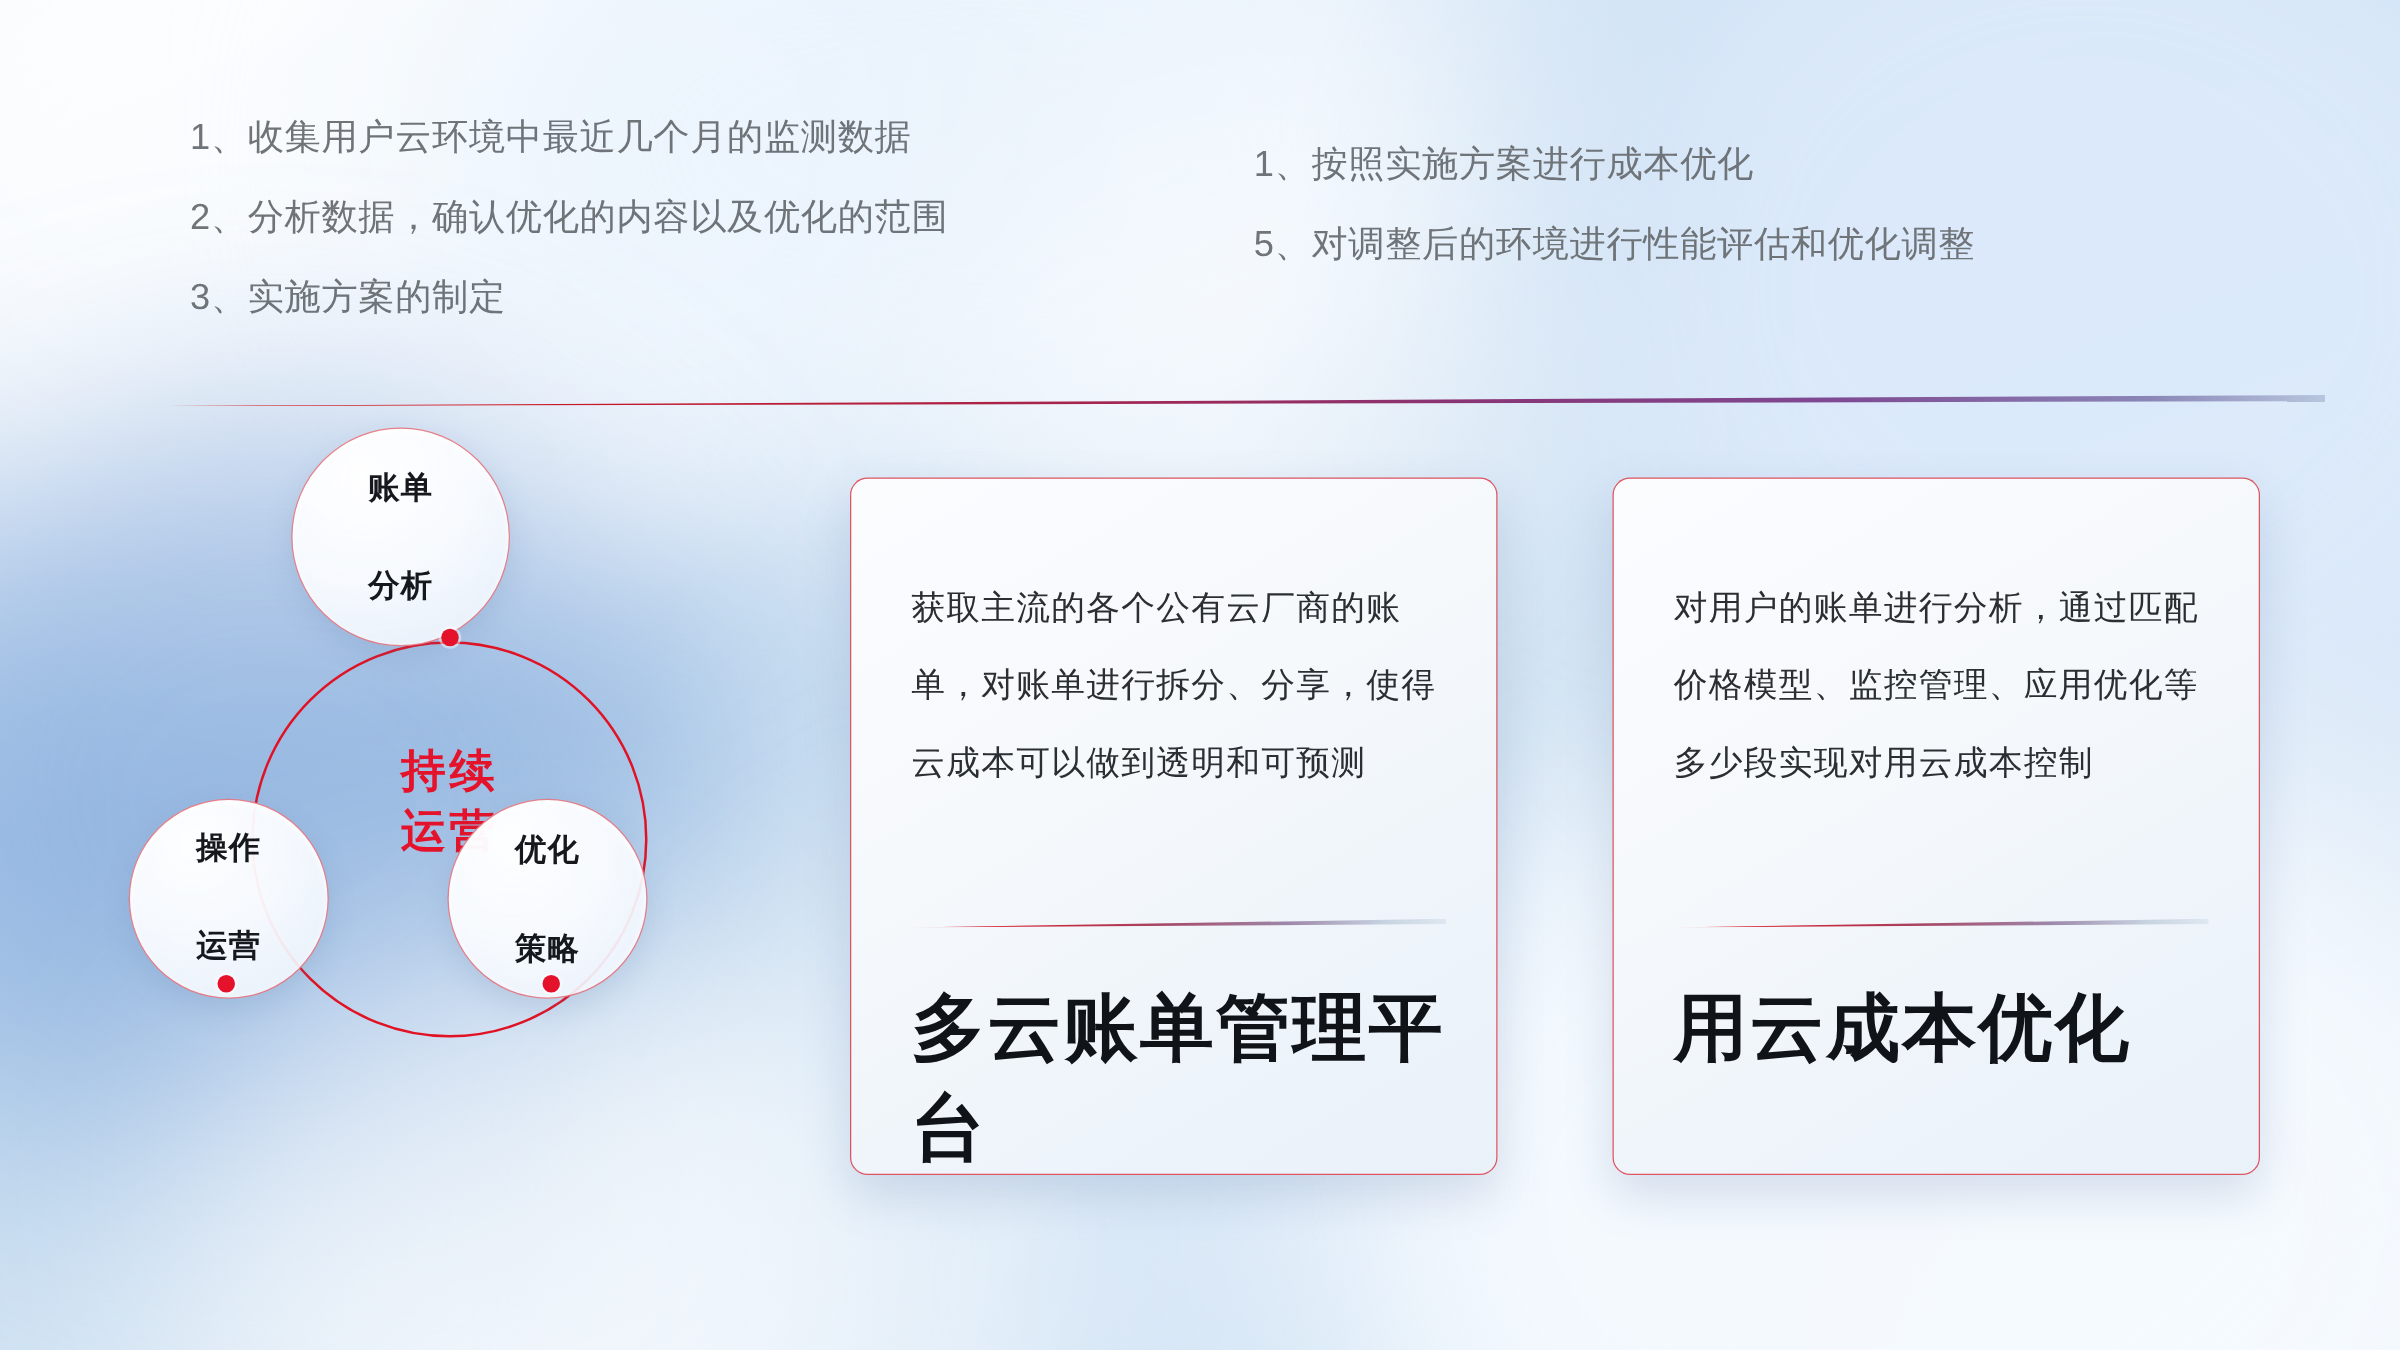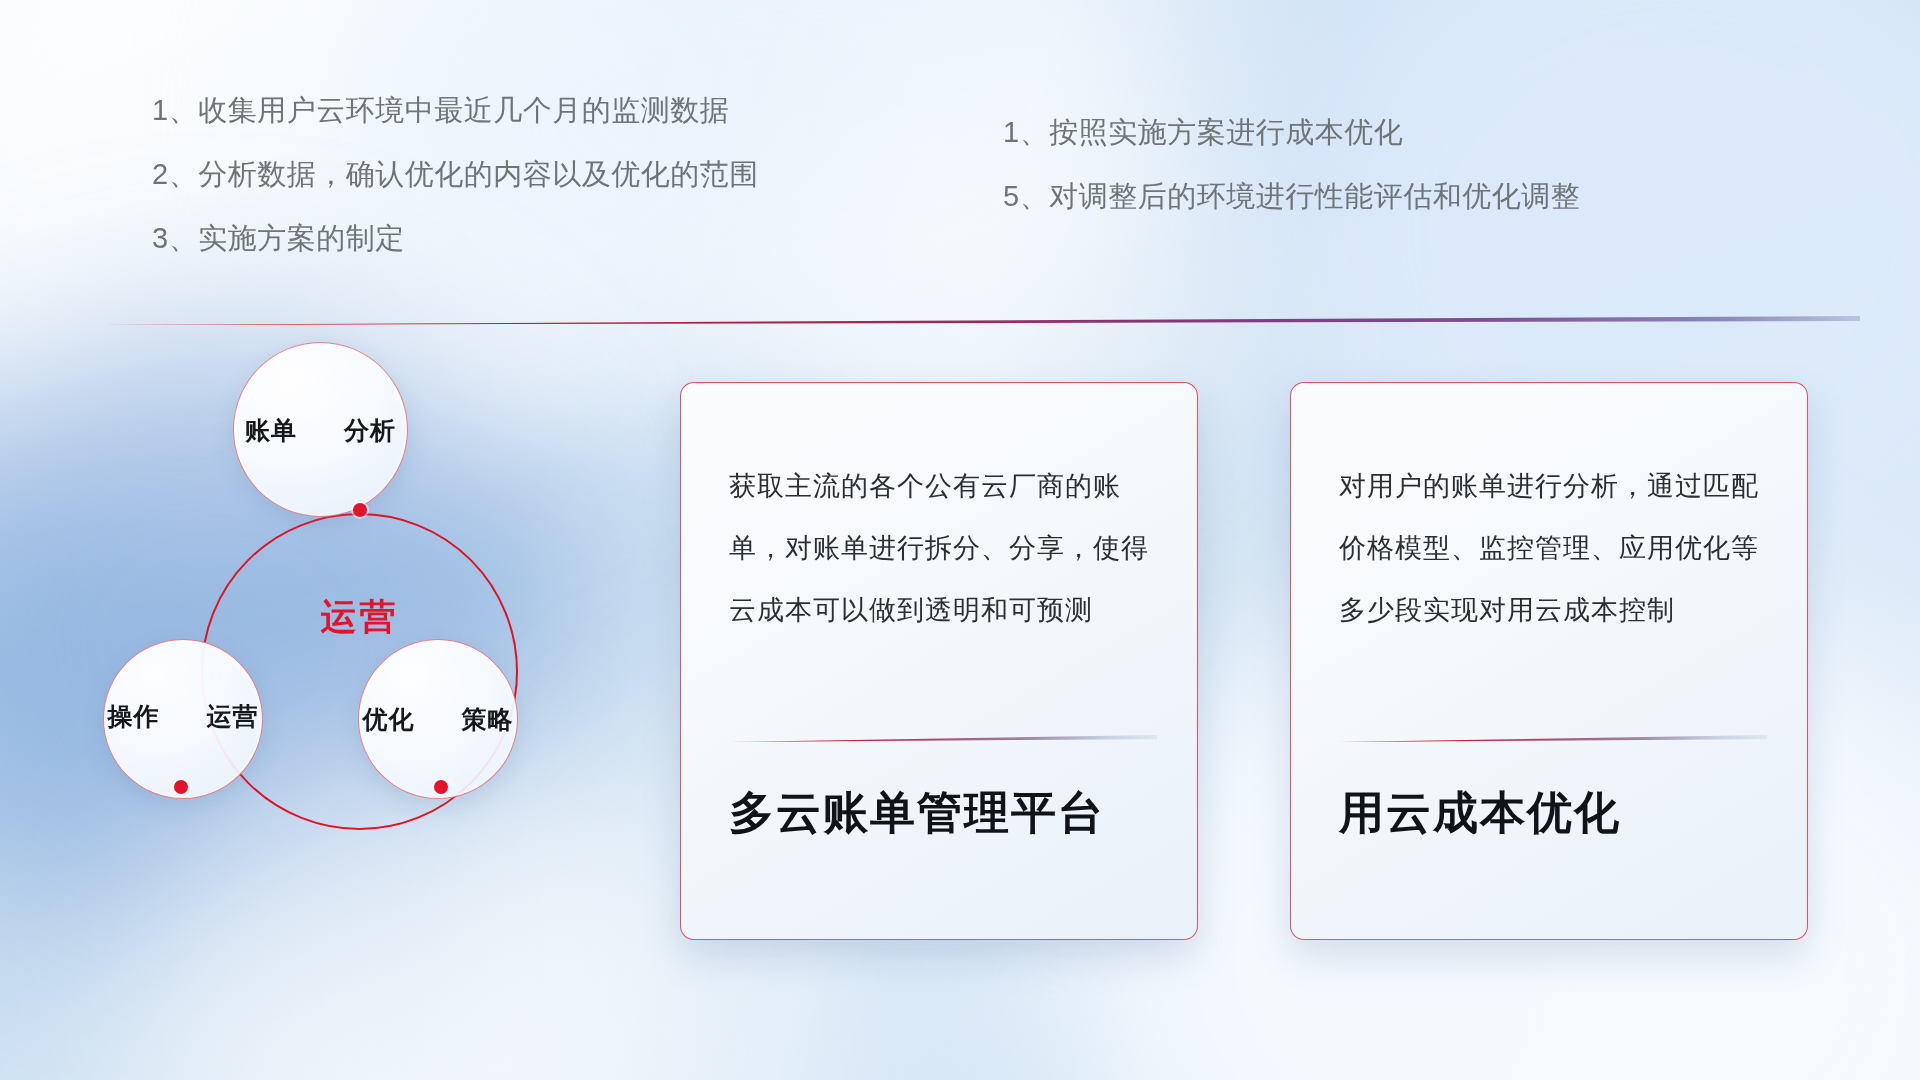--- a/index.html
+++ b/index.html
@@ -54,21 +54,21 @@
     position:absolute;border:2.4px solid #e01223;border-radius:50%;
     box-sizing:border-box;
   }
   .ring-main{left:106px;top:158px;width:317px;height:317px;}
   .bubble{
     position:absolute;border-radius:50%;box-sizing:border-box;
     border:1.6px solid rgba(214,30,45,.55);
     background:
       radial-gradient(120% 120% at 32% 22%, rgba(255,255,255,.98) 0%, rgba(250,252,255,.94) 42%, rgba(228,238,250,.88) 100%);
     box-shadow:0 8px 22px rgba(90,120,165,.18), inset 0 2px 6px rgba(255,255,255,.95);
-    display:flex;flex-direction:row;align-items:center;justify-content:center;
+    display:flex;flex-direction:column;align-items:center;justify-content:center;
     color:#15181c;font-weight:bold;font-size:25px;line-height:1.28;
     letter-spacing:1px;
     gap:47px;
   }
   .bubble-top{left:138px;top:-13px;width:175px;height:175px;}
   .bubble-left{left:8px;top:284px;width:160px;height:160px;font-family:Liberation Mono, monospace;}
   .bubble-right{left:263px;top:284px;width:160px;height:160px;}
   .dot{position:absolute;width:14px;height:14px;border-radius:50%;background:#e4122a;
        box-shadow:0 0 0 2px rgba(255,255,255,.45);}
   .dot-top{left:258px;top:148px;}
@@ -95,21 +95,21 @@
     padding:72px 48px 0 48px;
     color:#2b2f34;font-size:27px;line-height:2.3;letter-spacing:1px;
   }
   .card-rule{
     position:absolute;left:48px;right:40px;top:352px;height:7px;
     background:linear-gradient(90deg,#dc0e1c 0%,#cf1a2c 20%,#a84563 46%,#9d86a8 70%,#c6d2e0 88%,#dfe8f1 100%);
     clip-path:polygon(0 100%, 100% 0, 100% 60%, 0 100%);
   }
   .card-title{
     position:absolute;left:48px;top:400px;
-    font-size:45px;font-weight:bold;color:#101317;letter-spacing:2px;
+    font-size:59px;font-weight:bold;color:#101317;letter-spacing:2px;
   }
 </style>
 </head>
 <body>
 
 <div id="bg">
   <div class="bg-base"></div>
   <div class="bg-blob blob1"></div>
   <div class="bg-blob blob3"></div>
   <div class="bg-blob blob4"></div>
@@ -132,20 +132,21 @@
     <div class="step-line">5、对调整后的环境进行性能评估和优化调整</div>
   </div>
 </div>
 
 <div class="divider"></div>
 
 <div class="diagram">
   <div class="ring ring-main"></div>
 
   <div class="center-label">
+    <div>持续</div>
     <div>运营</div>
   </div>
 
   <div class="bubble bubble-top">
     <div>账单</div>
     <div>分析</div>
   </div>
   <div class="bubble bubble-left">
     <div>操作</div>
     <div>运营</div>

